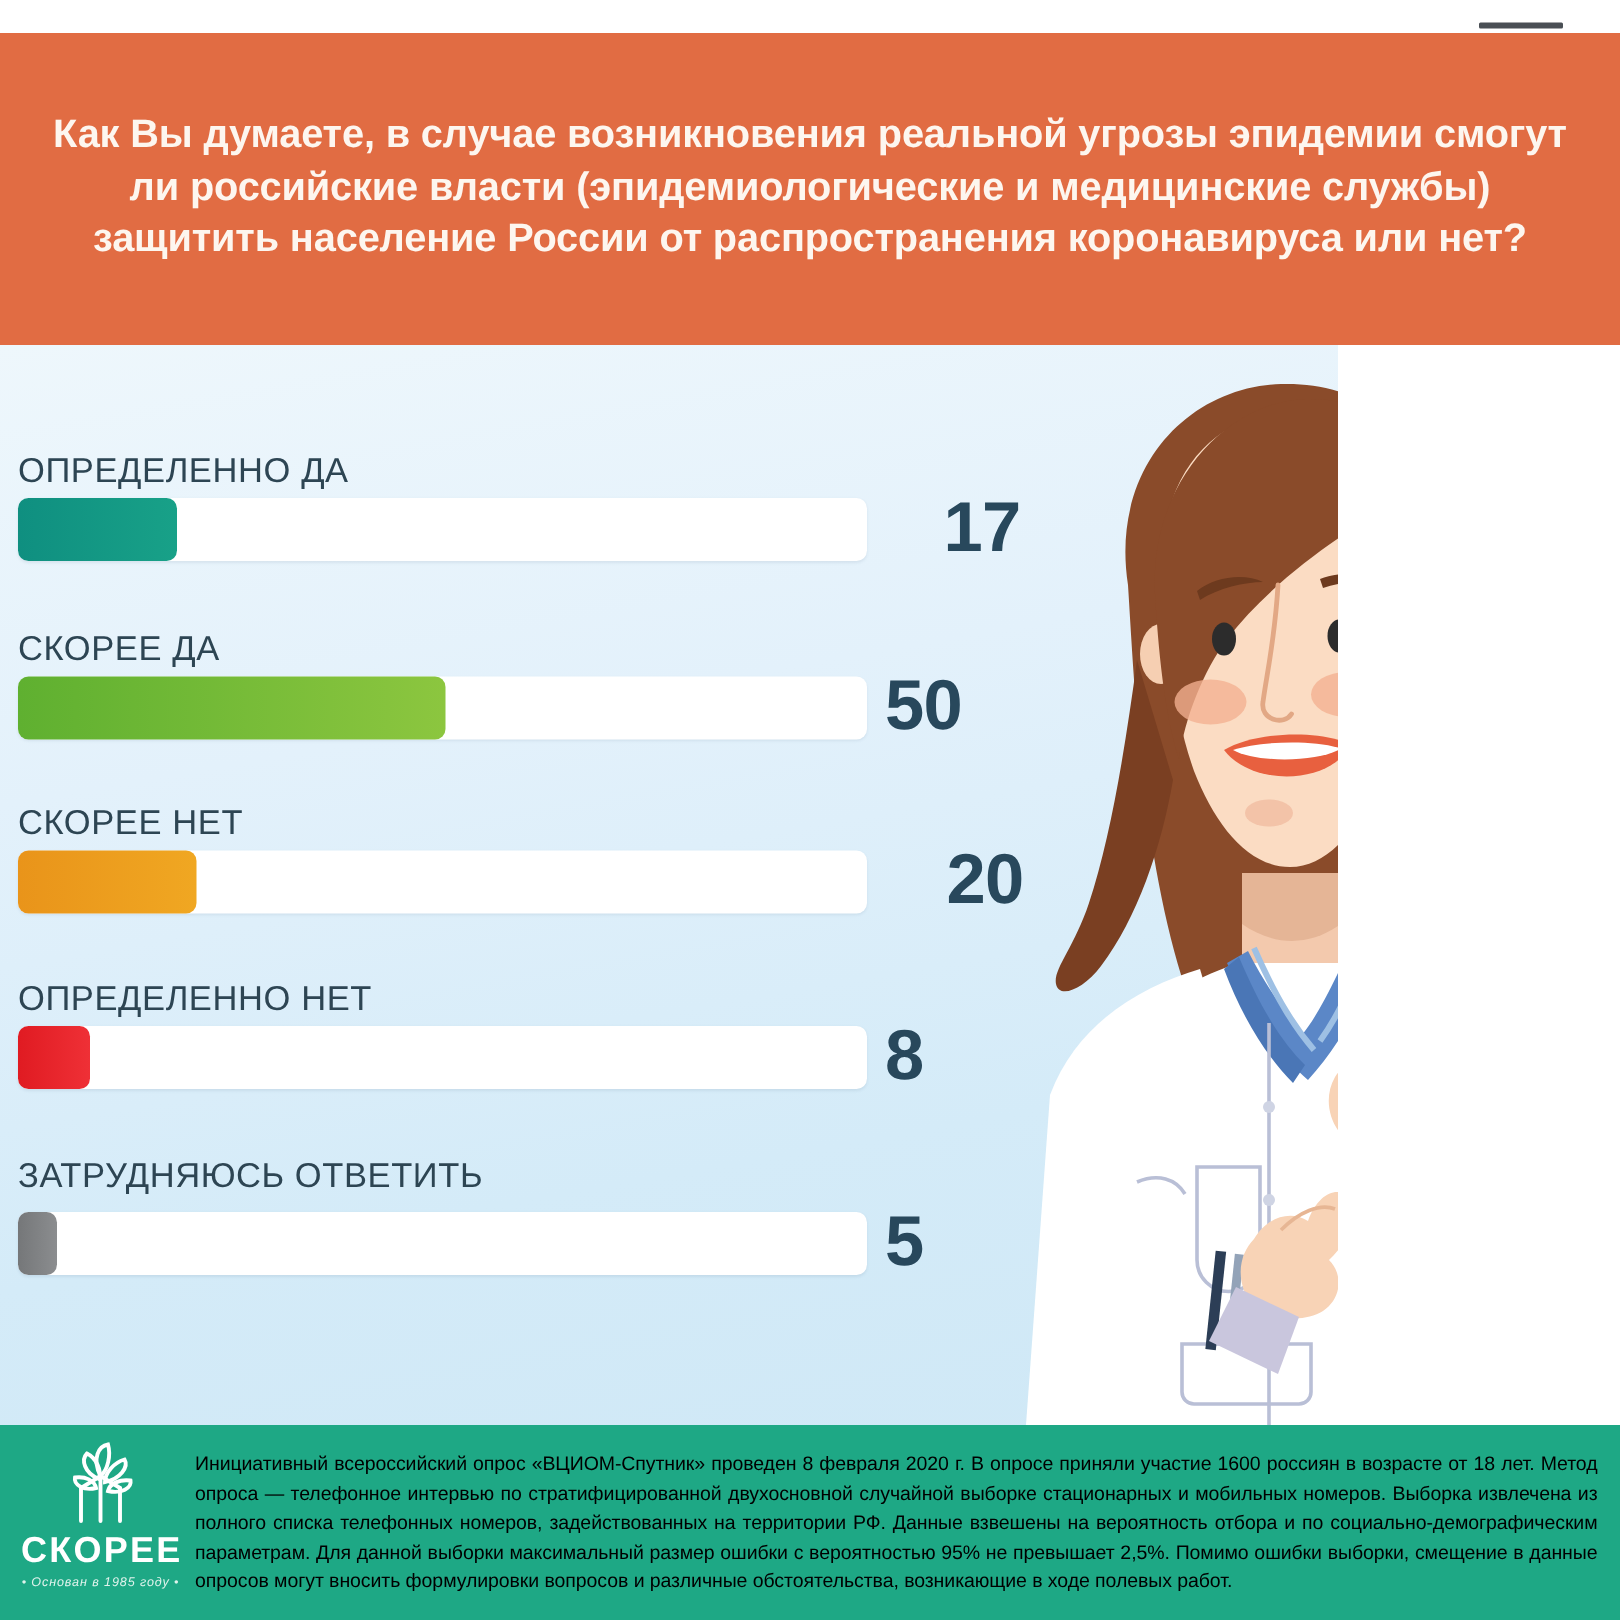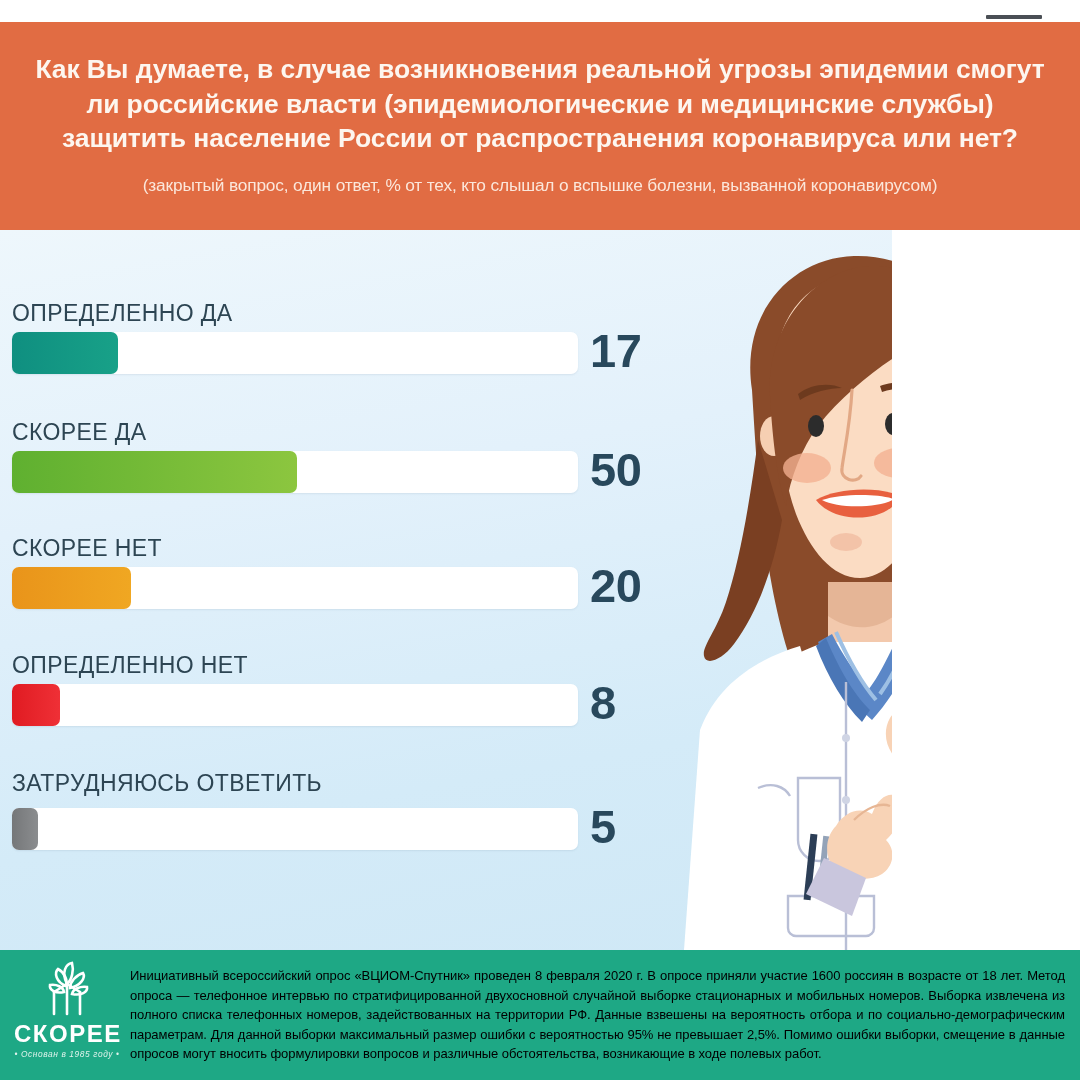--- a/index.html
+++ b/index.html
@@ -108,49 +108,48 @@
 </head>
 <body>
 
 <div class="poster">
 
   <div class="top-strip"></div>
   <div class="top-mark"></div>
 
   <div class="header">
     <div class="header-title">Как Вы думаете, в случае возникновения реальной угрозы эпидемии смогут ли российские власти (эпидемиологические и медицинские службы) защитить население России от распространения коронавируса или нет?</div>
-    <div class="header-sub">(закрытый вопрос, один ответ, % от тех, кто слышал о вспышке болезни, вызванной коронавирусом)</div>
   </div>
 
   <div class="body-area">
 
     <div class="chart">
 
       <div class="row" style="top:70px;">
         <div class="row-label">ОПРЕДЕЛЕННО ДА</div>
         <div class="track" style="top:32px;">
           <div class="fill" style="width:106px;background:linear-gradient(90deg,#0f8f80,#18a188);"></div>
         </div>
-        <div class="value" style="top:30px;">17</div>
+        <div class="value" style="top:30px;margin-left:39px;">17</div>
       </div>
 
       <div class="row" style="top:189px;">
         <div class="row-label">СКОРЕЕ ДА</div>
         <div class="track" style="top:32px;">
           <div class="fill" style="width:285px;background:linear-gradient(90deg,#5fb030,#8cc63f);"></div>
         </div>
         <div class="value" style="top:30px;">50</div>
       </div>
 
       <div class="row" style="top:305px;">
         <div class="row-label">СКОРЕЕ НЕТ</div>
         <div class="track" style="top:32px;">
           <div class="fill" style="width:119px;background:linear-gradient(90deg,#e9941a,#f0a722);"></div>
         </div>
-        <div class="value" style="top:30px;">20</div>
+        <div class="value" style="top:30px;margin-left:41px;">20</div>
       </div>
 
       <div class="row" style="top:422px;">
         <div class="row-label">ОПРЕДЕЛЕННО НЕТ</div>
         <div class="track" style="top:32px;">
           <div class="fill" style="width:48px;background:linear-gradient(90deg,#e01b22,#ef3036);"></div>
         </div>
         <div class="value" style="top:30px;">8</div>
       </div>
 

